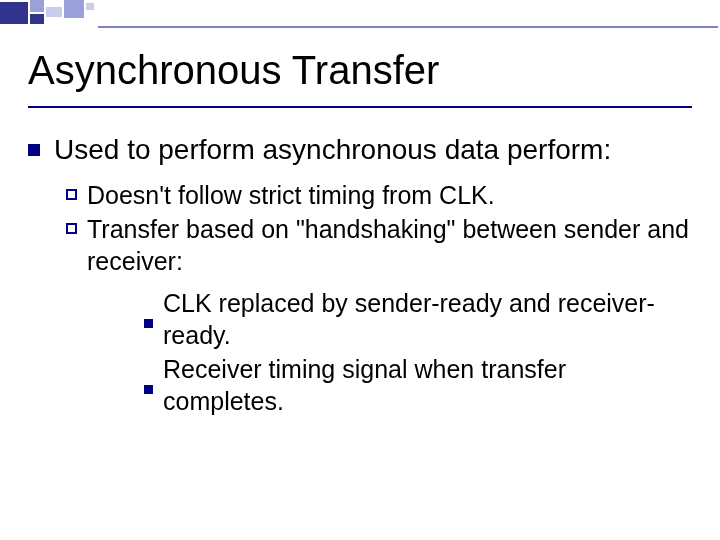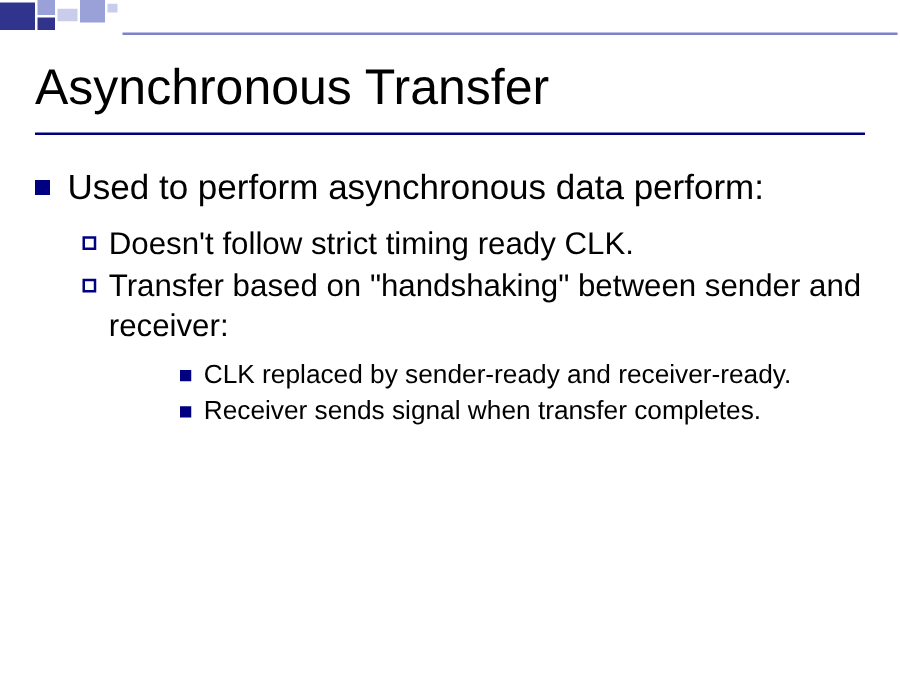--- a/index.html
+++ b/index.html
@@ -89,22 +89,22 @@
   }
   .lvl2 .text {
     flex: 1 1 auto;
   }
   .lvl3-group {
     margin-left: 78px;
     margin-top: 10px;
   }
   .lvl3 {
     display: flex;
-    align-items: flex-start;
-    font-size: 21px;
+    align-items: center;
+    font-size: 25px;
     line-height: 1.28;
     margin-bottom: 2px;
   }
   .lvl3 .bullet {
     flex: 0 0 auto;
     width: 9px;
     height: 9px;
     background: #000080;
     margin-top: 9px;
     margin-right: 10px;
@@ -136,34 +136,34 @@
   <div class="body">
 
     <div class="lvl1">
       <div class="bullet"></div>
       <div class="text">Used to perform asynchronous data perform:</div>
     </div>
 
     <div class="lvl2-group">
       <div class="lvl2">
         <div class="bullet"></div>
-        <div class="text">Doesn't follow strict timing ready CLK.</div>
+        <div class="text">Doesn't follow strict timing from CLK.</div>
       </div>
       <div class="lvl2">
         <div class="bullet"></div>
         <div class="text">Transfer based on "handshaking" between sender and receiver:</div>
       </div>
 
       <div class="lvl3-group">
         <div class="lvl3">
           <div class="bullet"></div>
           <div class="text">CLK replaced by sender-ready and receiver-ready.</div>
         </div>
         <div class="lvl3">
           <div class="bullet"></div>
-          <div class="text">Receiver sends signal when transfer completes.</div>
+          <div class="text">Receiver timing signal when transfer completes.</div>
         </div>
       </div>
     </div>
 
   </div>
 
 </div>
 
 </body></html>

